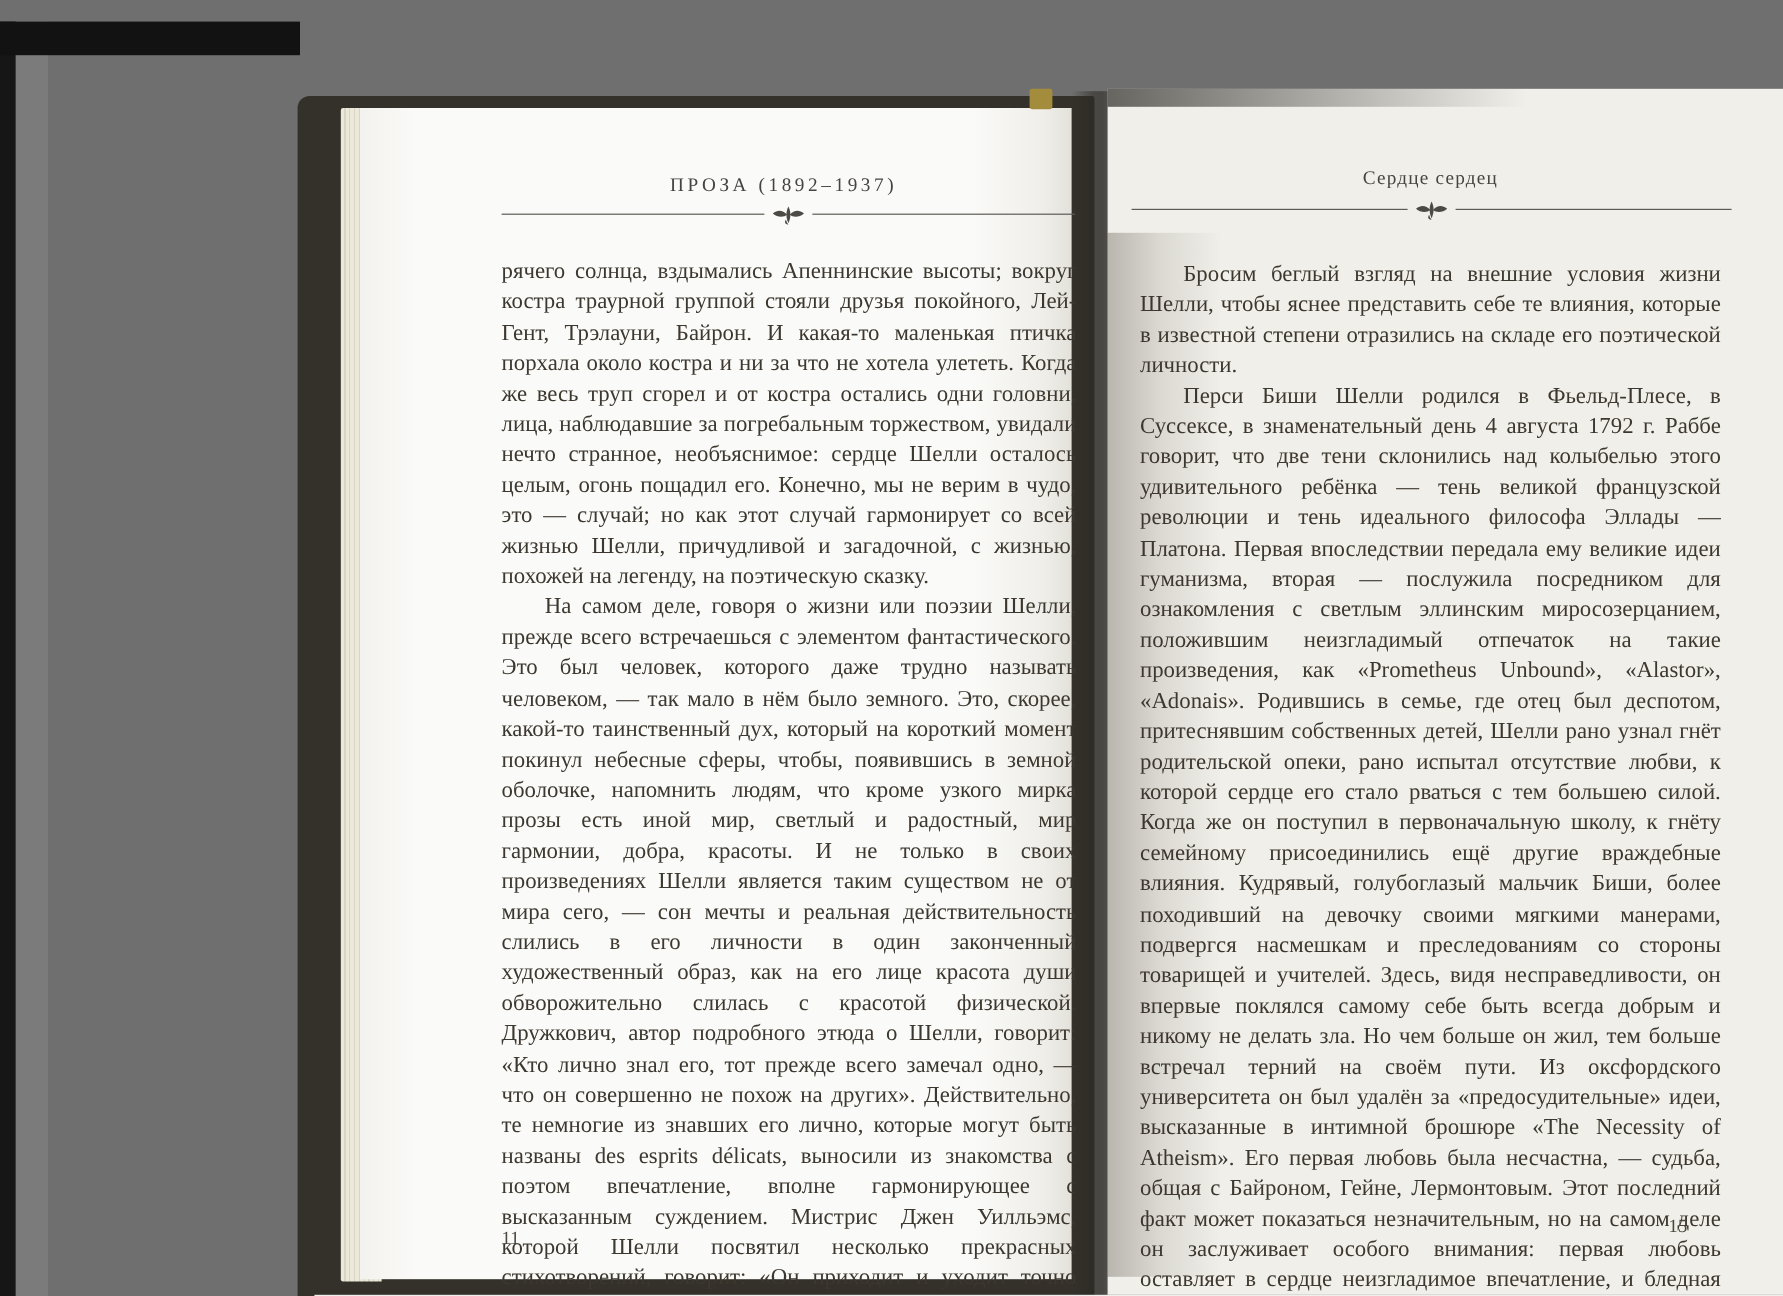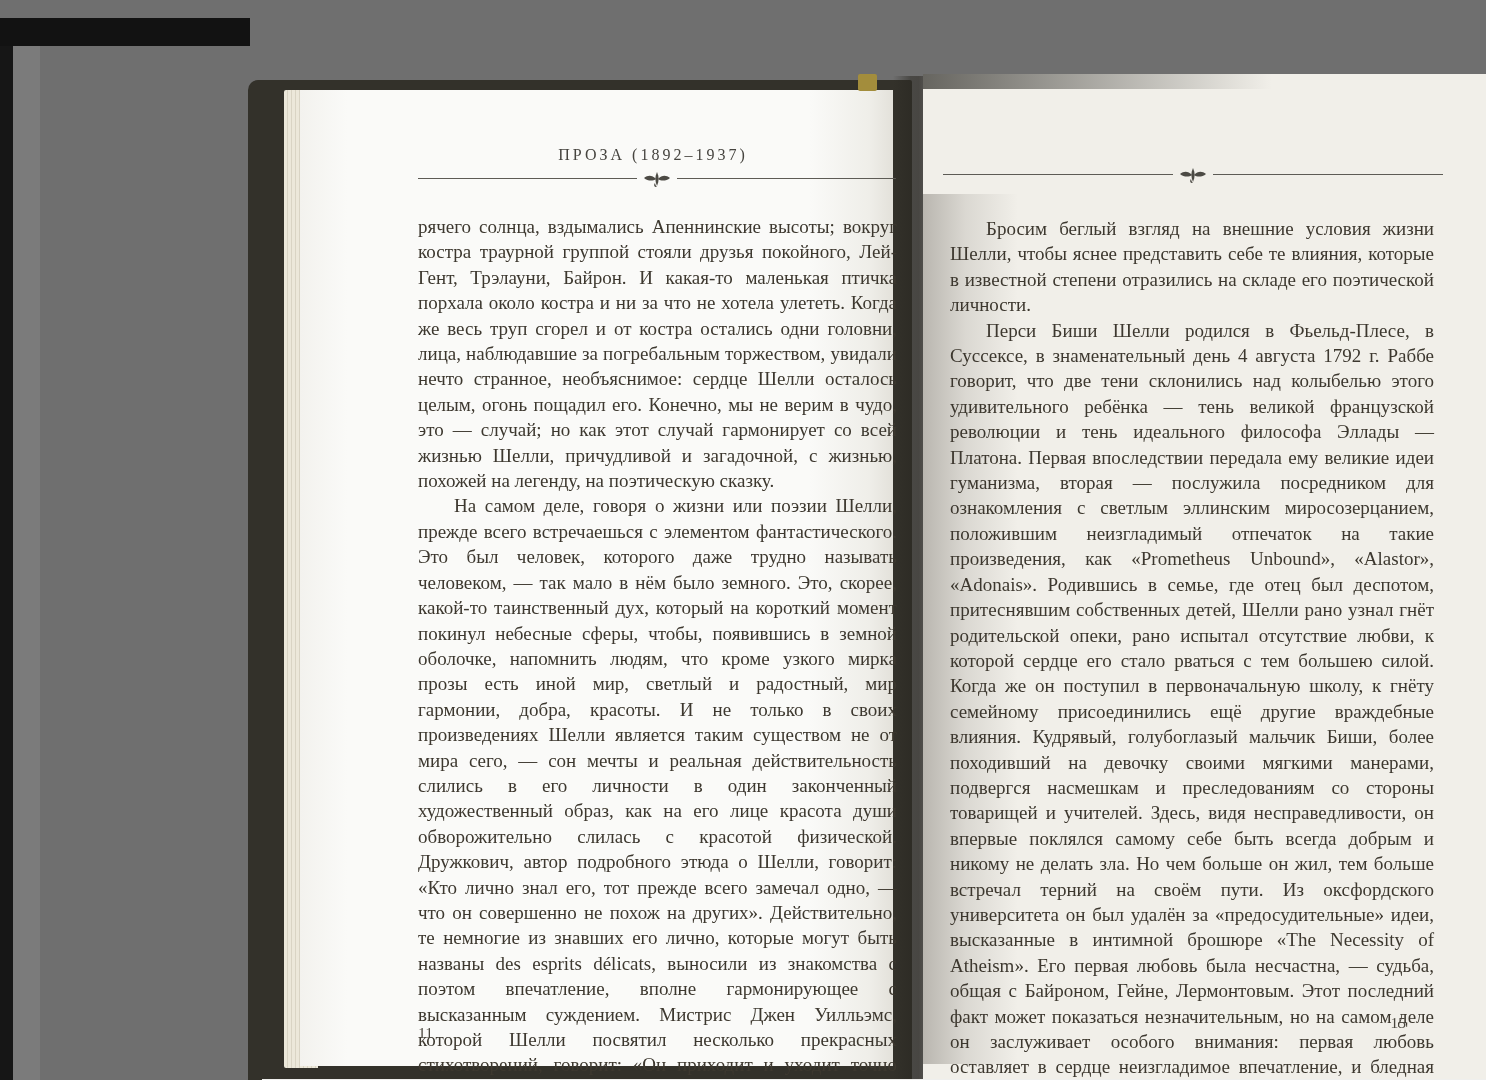--- a/index.html
+++ b/index.html
@@ -73,20 +73,21 @@
       <p class="indent"><span>На самом деле, говоря о жизни или поэзии Шелли, прежде всего встречаешься с элементом фантастического. Это был человек, которого даже трудно называть человеком, — так мало в нём было земного. Это, скорее, какой-то таинственный дух, который на короткий момент покинул небесные сферы, чтобы, появившись в земной оболочке, напомнить людям, что кроме узкого мирка прозы есть иной мир, светлый и радостный, мир гармонии, добра, красоты. И не только в своих произведениях Шелли является таким существом не от мира сего, — сон мечты и реальная действительность слились в его личности в один законченный художественный образ, как на его лице красота души обворожительно слилась с красотой физической. Дружкович, автор подробного этюда о Шелли, говорит: «Кто лично знал его, тот прежде всего замечал одно, — что он совершенно не похож на других». Действительно, те немногие из знавших его лично, которые могут быть названы </span><span class="it">des esprits délicats</span><span>, выносили из знакомства с поэтом впечатление, вполне гармонирующее с высказанным суждением. Мистрис Джен Уилльэмс, которой Шелли посвятил несколько прекрасных стихотворений, говорит: «Он приходит и уходит точно дух, никто не знает, откуда и куда». Байрон, бичевавший решительно всех своими сарказмами, никогда не сказал ни одного резкого слова о Шелли и говорил, что более идеального человека он не ведал. Друзья давали ему название «Ариэля», «Оберона», «Короля Эльфов».</span></p>
     </div>
     <div class="folio" style="left:118px;top:934px;">11</div>
   </div>
 
   <div class="gutter"></div>
   <div class="bookmark"></div>
 
   <div class="page page-right">
     <div class="right-top-shadow"></div>
+    <div class="running-head" style="left:27px;top:66px;width:484px;letter-spacing:1px;">Сердце сердец</div>
     <div class="head-rule" style="left:20px;top:100px;width:500px;">
       <svg class="fleuron" width="30" height="18" viewBox="0 0 30 18">
         <g fill="#4c4a44">
           <path d="M15 2 C12.8 6.5 12.8 11 15 16 C17.2 11 17.2 6.5 15 2 Z"></path>
           <path d="M14 9 C10 4.8 6 4.8 2 8 C6 11.4 11 11.2 14 9 Z"></path>
           <path d="M16 9 C20 4.8 24 4.8 28 8 C24 11.4 19 11.2 16 9 Z"></path>
           <path d="M13 13 C11 15.5 13 17.5 15 17 C13.8 16 13.4 14.6 13 13 Z"></path>
         </g>
       </svg>
     </div>

